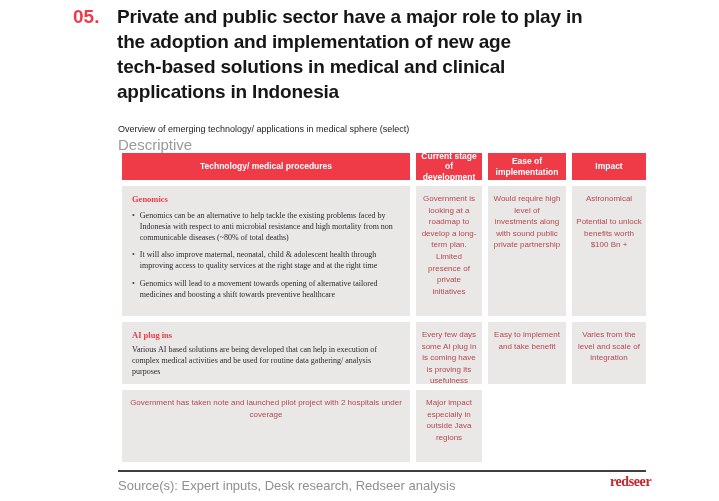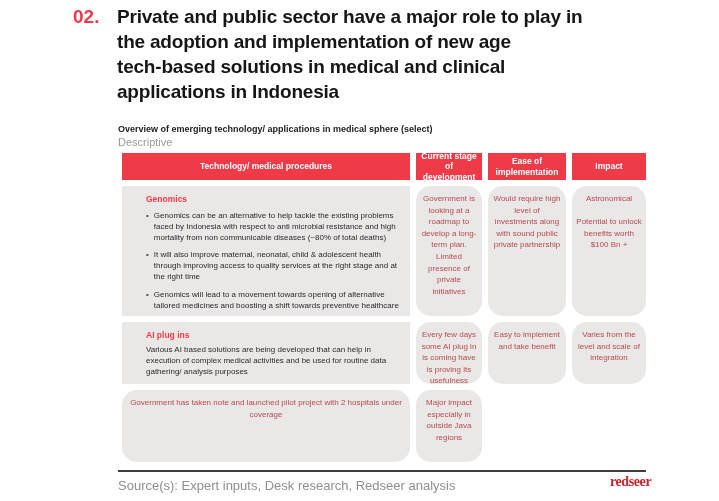--- a/index.html
+++ b/index.html
@@ -16,61 +16,60 @@
     font-size:19px; font-weight:bold; line-height:25px;
     color:#EF3B47;
   }
   .slide-title {
     position:absolute; left:117px; top:4px; width:540px;
     font-size:19px; font-weight:bold; line-height:25px;
     color:#161616; white-space:pre-line; letter-spacing:-0.2px;
   }
   .table-subtitle {
     position:absolute; left:118px; top:124px;
-    font-size:9px; font-weight:bold; color:#1d1d1d;
+    font-size:9px; font-weight:normal; color:#1d1d1d;
   }
   .table-subtitle-note {
     position:absolute; left:118px; top:136px;
-    font-size:11px; color:#9b999b;
+    font-size:15px; color:#9b999b;
   }
   .tech-table {
     position:absolute; left:122px; top:153px; width:524px;
     display:grid;
     grid-template-columns:288px 66px 78px 74px;
     grid-template-rows:27px 130px 62px 72px;
     gap:6px;
   }
   .th {
     background:#EF3B47; color:#ffffff;
     display:flex; align-items:center; justify-content:center;
     text-align:center;
     font-size:8.5px; font-weight:bold; line-height:1.25;
     padding:2px 4px; overflow:hidden;
   }
   .cell { background:#EAE7E7; overflow:hidden; }
-  .desc { padding:8px 10px 6px 24px; }
+  .desc { padding:8px 10px 6px 10px;font-family:Liberation Serif, serif; }
   .row-title {
     color:#EF3B47; font-size:8.5px; font-weight:bold;
     margin-bottom:5px;
   }
   .desc-body {
     font-size:8px; line-height:1.35; color:#2a2a2a;
   }
   .bullet-item {
     display:flex; gap:5px; margin-top:7px;
     font-size:8px; line-height:1.35; color:#2a2a2a;
   }
   .bullet-marker { flex:0 0 auto; color:#444; }
   .cell-red {
     padding:7px 4px 4px 4px;
     text-align:center;
     font-size:8px; line-height:1.45;
     color:#B5494E;
     white-space:pre-line;
-    border-radius:15px;
   }
   .footer-divider {
     position:absolute; left:118px; top:470px;
     width:528px; height:2px; background:#3f3f3f;
   }
   .source-note {
     position:absolute; left:118px; top:478px;
     font-size:13px; color:#8f8f8f;
   }
   .redseer-logo {
@@ -79,21 +78,21 @@
     font-family:"Liberation Serif", serif;
     font-size:14px; font-weight:bold; color:#C2272D;
     letter-spacing:-0.4px;
   }
 </style>
 </head>
 <body>
 
 <div class="slide">
 
-  <div class="slide-number">02.</div>
+  <div class="slide-number">05.</div>
   <div class="slide-title">Private and public sector have a major role to play in
 the adoption and implementation of new age
 tech-based solutions in medical and clinical
 applications in Indonesia</div>
 
   <div class="table-subtitle">Overview of emerging technology/ applications in medical sphere (select)</div>
   <div class="table-subtitle-note">Descriptive</div>
 
   <div class="tech-table">
 

